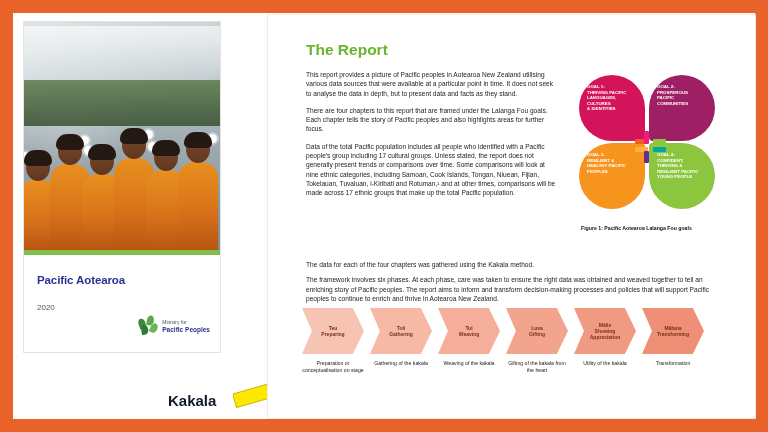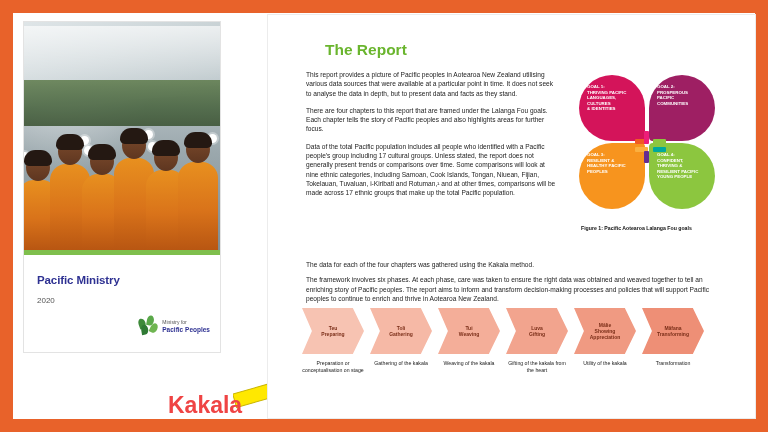--- a/index.html
+++ b/index.html
@@ -133,21 +133,21 @@
   }
   .cover-sub {
     color: #7FBF4D;
     font-size: 10px;
     line-height: 13px;
     margin-top: 1px;
   }
   .cover-year {
     color: #555;
     font-size: 8px;
-    margin-top: 8px;
+    margin-top: 15px;
   }
   .cover-logo {
     position: absolute;
     right: 10px; bottom: 16px;
     display: flex;
     align-items: center;
     gap: 3px;
   }
   .logo-mark {
     width: 20px; height: 20px;
@@ -180,41 +180,40 @@
   
   .arrow {
     position: absolute;
     left: 233px; top: 368px;
     width: 86px; height: 42px;
   }
   .arrow svg { display:block; }
   .kakala-label {
     position: absolute;
     left: 168px; top: 392px;
-    font-size: 23px;
-    font-weight: bold;
-    color: #ef4444;
+    font-size: 15px;
+    font-weight: bold;
+    color: #0f172a;
   }
 
   
   .page {
     position: absolute;
     left: 268px; top: 15px;
     width: 487px; height: 403px;
     background: #ffffff;
     box-shadow: 0 0 0 1px #ececec;
     overflow: hidden;
   }
   .page-title {
     position: absolute;
     left: 38px; top: 26px;
     color: #6AB52E;
     font-size: 15.5px;
     font-weight: bold;
-    margin-left: 19px;
   }
   .body-col {
     position: absolute;
     left: 38px; top: 55px;
     width: 253px;
     color: #1c1c1c;
     font-size: 6.6px;
     line-height: 9.3px;
     text-align: left;
   }
@@ -349,21 +348,21 @@
         <div class="person" style="left:122px; height:80px;">
             <span class="flower" style="left:2px;"></span>
           </div>
         <div class="person" style="left:154px; height:88px;">
             <span class="flower" style="left:30px;"></span>
           </div>
       </div>
     </div>
     <div class="cover-band"></div>
     <div class="cover-text">
-      <div class="cover-title">Pacific Ministry</div>
+      <div class="cover-title">Pacific Aotearoa</div>
       <div class="cover-year">2020</div>
     </div>
     <div class="cover-logo">
       <div class="logo-mark">
           <i></i>
           <i></i>
           <i></i>
           <i></i>
         </div>
       <div class="logo-text">

